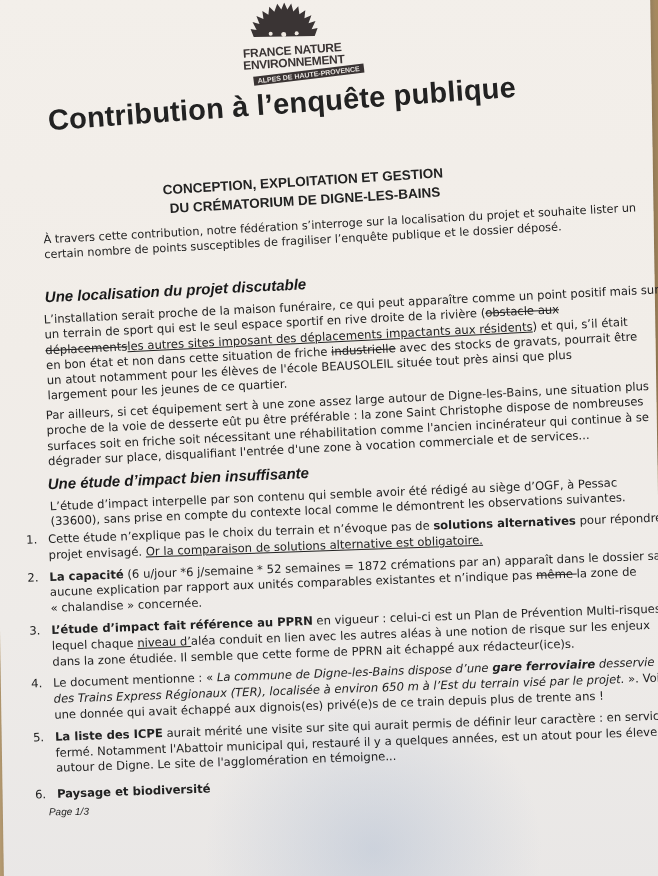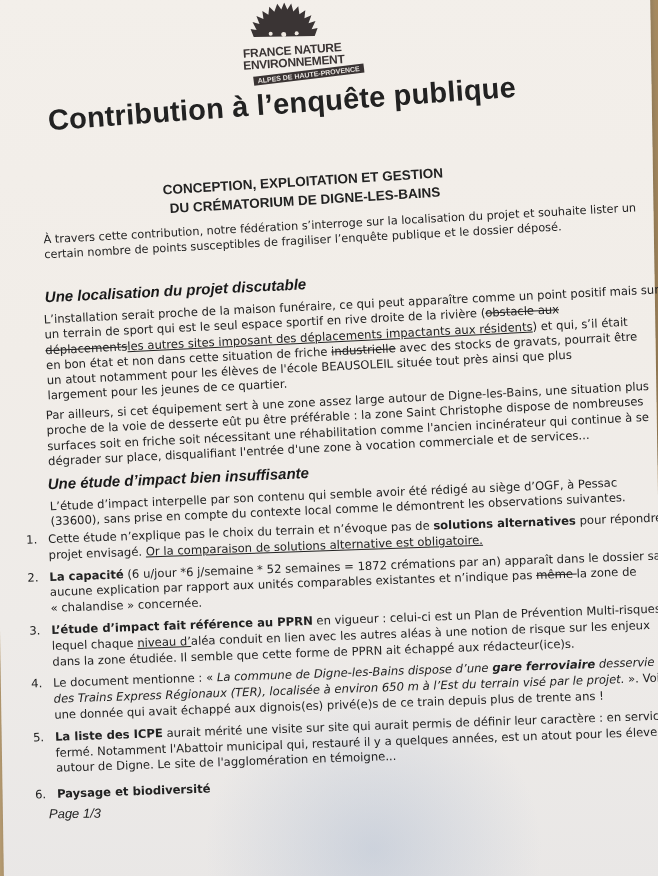--- a/index.html
+++ b/index.html
@@ -63,21 +63,21 @@
       transform-origin: 0 50%; white-space: nowrap;
     }
     .strike { text-decoration: line-through; }
     .ul { text-decoration: underline; }
     .b { font-weight: bold; }
     .i { font-style: italic; }
     .num { display: inline-block; width: 22px; }
     .indent { padding-left: 22px; }
 
     .footer {
-      position: absolute; left: 46px; top: 812px; font-size: 13px; font-style: italic; color: #222;
+      position: absolute; left: 46px; top: 812px; font-size: 10px; font-style: italic; color: #222;
     }
   </style>
 </head>
 <body>
 
 <div class="backdrop"></div>
 
 <div class="page">
   <div class="shadow-bottom"></div>
   <div class="content">

